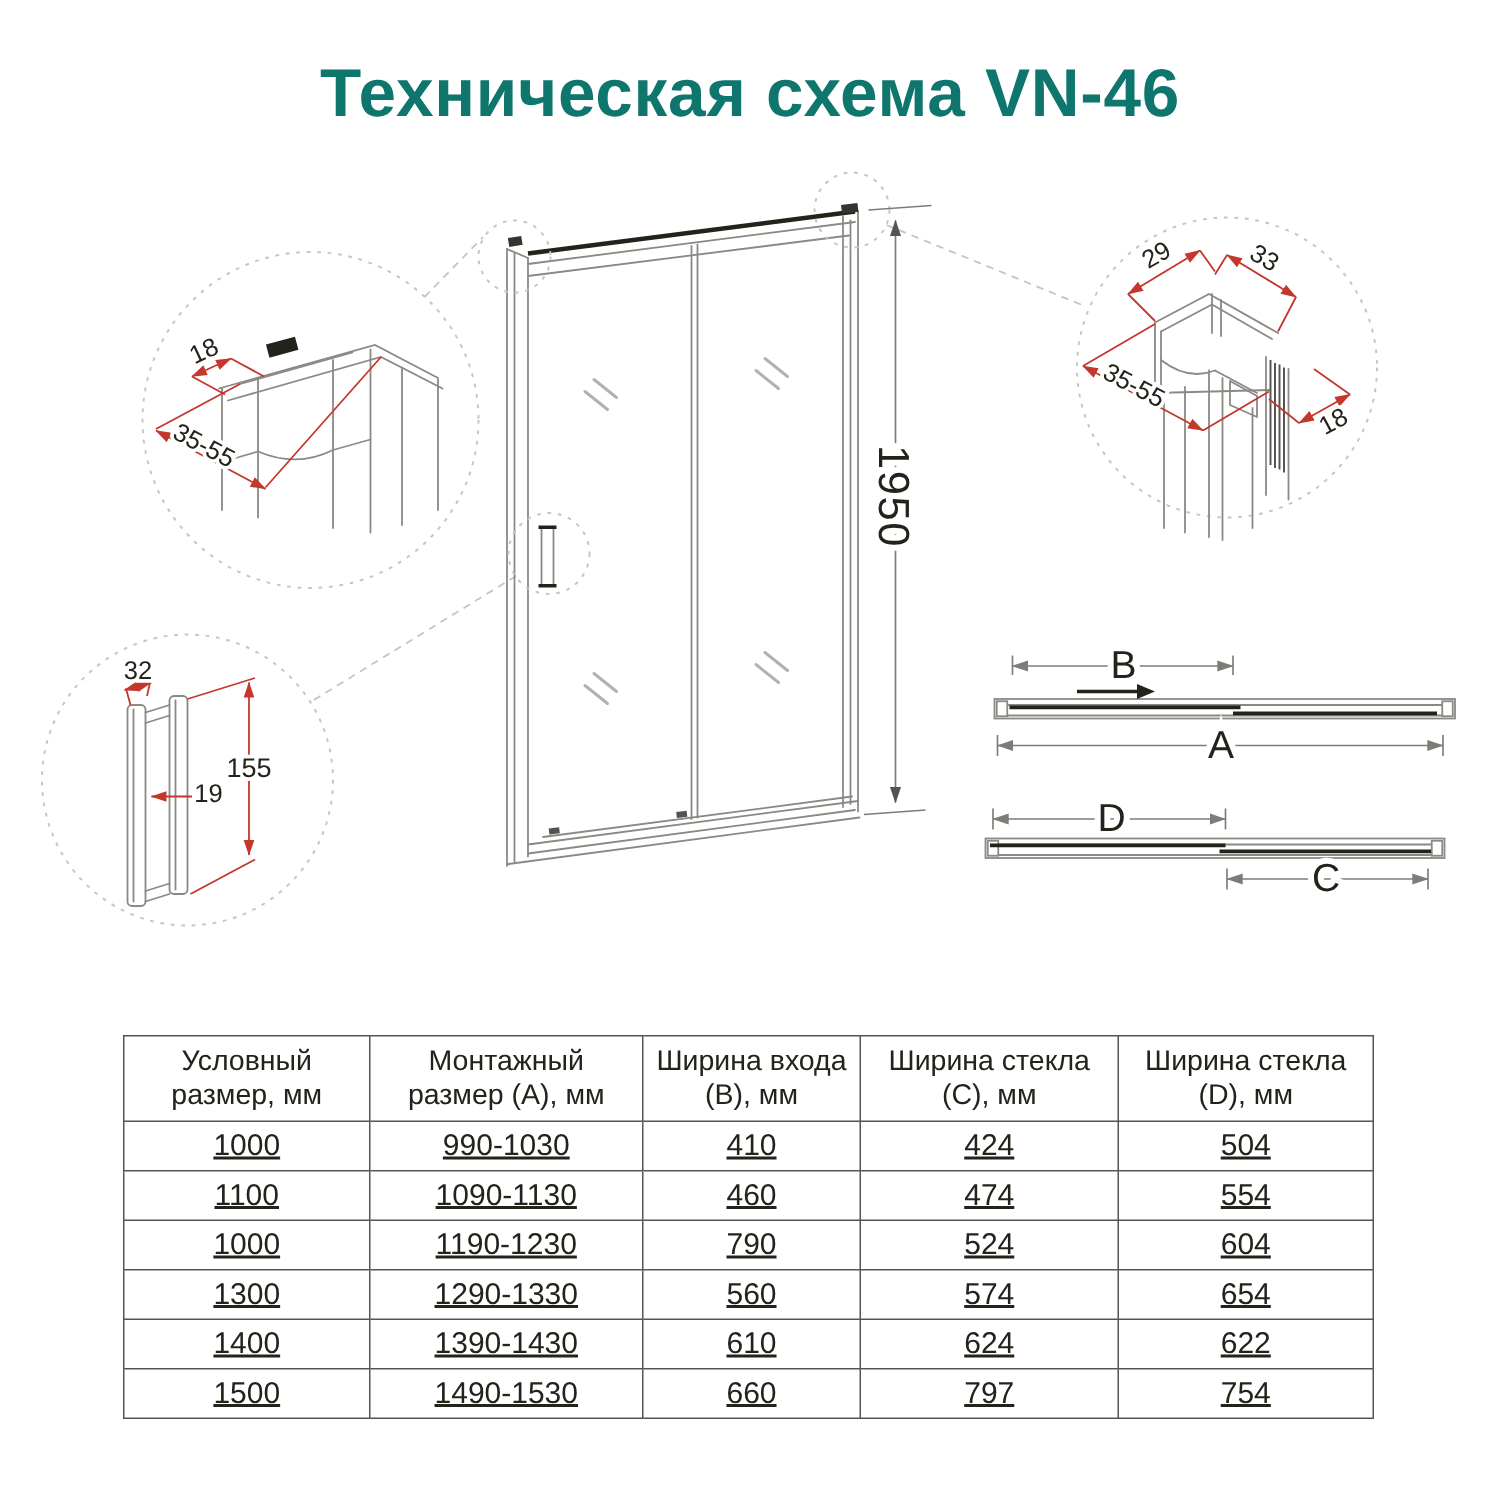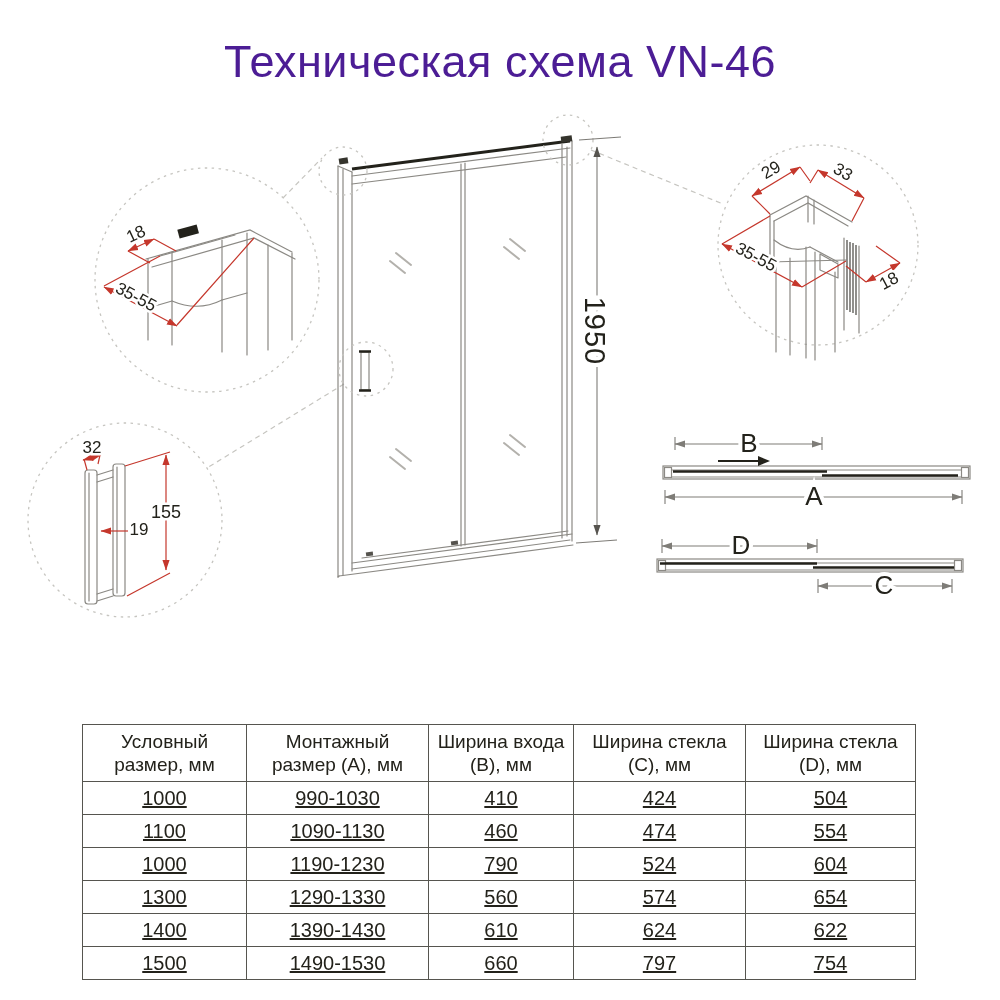--- a/index.html
+++ b/index.html
@@ -1,32 +1,32 @@
 <!DOCTYPE html>
 <html><head>
 <meta charset="utf-8">
 <style>
   html,body{margin:0;padding:0;background:#fff;}
   body{width:1000px;height:1000px;position:relative;font-family:"Liberation Sans",sans-serif;color:#23221b;}
-  .title{position:absolute;top:36px;left:0;width:1000px;text-align:center;font-size:45px;font-weight:400;letter-spacing:.5px;color:#4c1d95;margin:0;}
+  .title{position:absolute;top:36px;left:0;width:1000px;text-align:center;font-size:45px;font-weight:700;letter-spacing:.5px;color:#0f766e;margin:0;}
   svg{position:absolute;left:0;top:0;}
   
   .g1{stroke:#8b8984;stroke-width:1.2;fill:none;stroke-linecap:round;}
   .dk{stroke:#23221b;fill:none;}
   .red{stroke:#c5372c;stroke-width:1.2;fill:none;}
   .dim{stroke:#7e7c77;stroke-width:1.1;fill:none;}
   .dot{stroke:#c6c5c0;stroke-width:1.3;fill:none;stroke-dasharray:2.5 4.5;}
   .dsh{stroke:#c6c5c0;stroke-width:1.2;fill:none;stroke-dasharray:5 4;}
   .shine{stroke:#b3b1ac;stroke-width:2;fill:none;stroke-linecap:round;}
   text{font-family:"Liberation Sans",sans-serif;fill:#23221b;}
   .lbl{font-size:26px;font-weight:500;paint-order:stroke;stroke:#fff;stroke-width:8px;text-anchor:middle;dominant-baseline:central;}
   .num{font-size:29px;font-weight:500;paint-order:stroke;stroke:#fff;stroke-width:8px;text-anchor:middle;dominant-baseline:central;letter-spacing:1px;}
   .sm{font-size:17px;font-weight:500;paint-order:stroke;stroke:#fff;stroke-width:5px;text-anchor:middle;dominant-baseline:central;}
   
-  .spec{position:absolute;left:82px;top:724px;border-collapse:collapse;table-layout:fixed;}
+  .spec{position:absolute;left:82px;top:690px;border-collapse:collapse;table-layout:fixed;}
   .spec th,.spec td{border:1.6px solid #56554f;text-align:center;vertical-align:middle;font-weight:500;}
   .spec th{font-size:19px;line-height:1.22;height:52px;padding:2px 6px;}
   .spec td{font-size:20px;height:32px;padding:0;text-decoration:underline;}
 </style>
 </head>
 <body>
 
 <h1 class="title">Техническая схема VN-46</h1>
 
 <svg width="1000" height="682" viewBox="0 0 1000 682">

